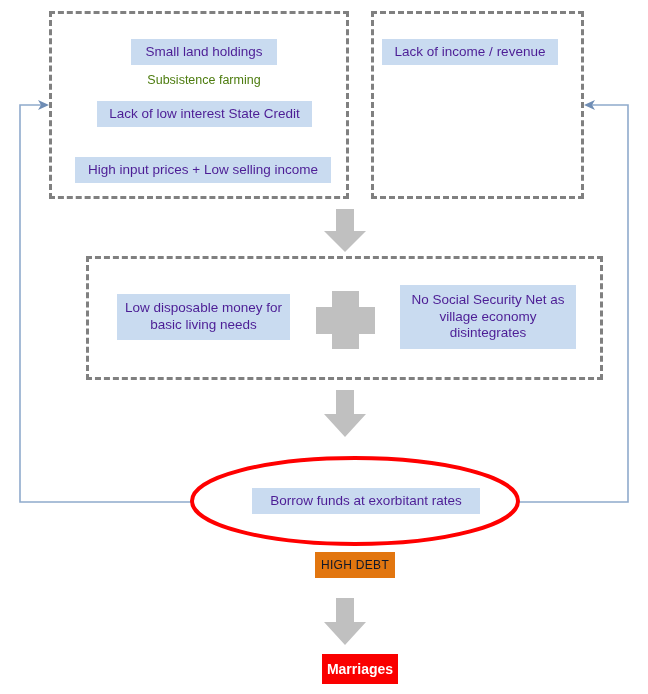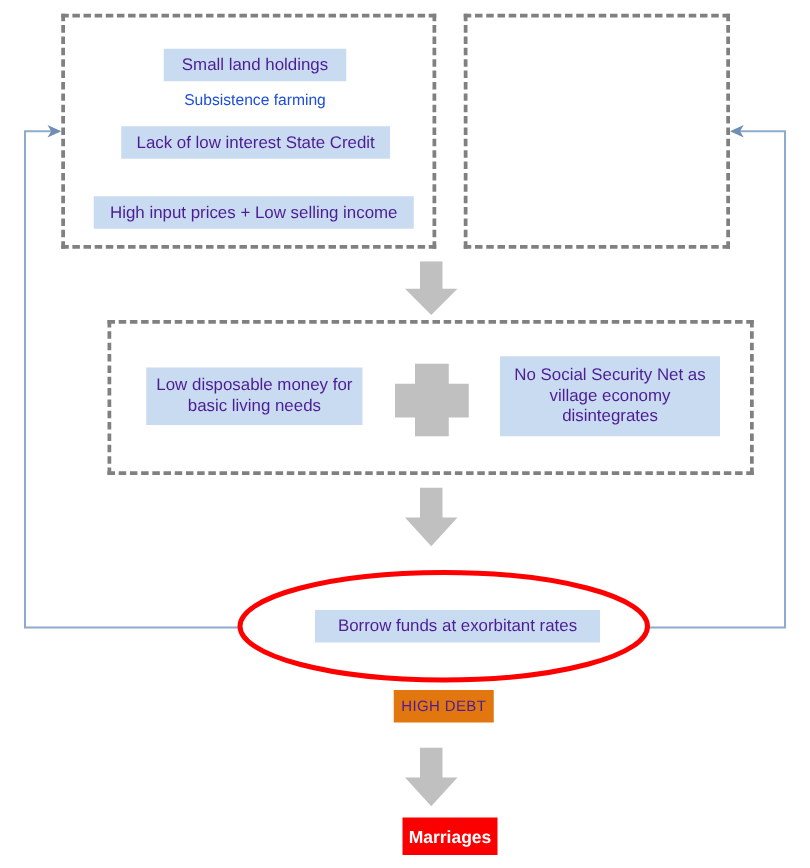--- a/index.html
+++ b/index.html
@@ -31,39 +31,39 @@
     align-items: center;
     justify-content: center;
     text-align: center;
     font-size: 13.5px;
     line-height: 1.24;
     box-sizing: border-box;
     padding: 2px 6px;
   }
   .plain-text {
     position: absolute;
-    color: #1d4ed8;
+    color: #4d7c0f;
     font-size: 12.5px;
     text-align: center;
     display: flex;
     align-items: center;
     justify-content: center;
     box-sizing: border-box;
   }
   .plus-shape {
     position: absolute;
     background: #c0c0c0;
   }
   .arrow-svg {
     position: absolute;
   }
   .orange-box {
     position: absolute;
     background: #e2760f;
-    color: #4c1d95;
+    color: #0f172a;
     font-size: 12px;
     letter-spacing: 0.3px;
     display: flex;
     align-items: center;
     justify-content: center;
     box-sizing: border-box;
   }
   .red-box {
     position: absolute;
     background: #fa0000;
@@ -104,20 +104,21 @@
   <div class="blue-box" style="left:131px; top:39px; width:146px; height:26px;">Small land holdings</div>
 
   <div class="plain-text" style="left:113px; top:70px; width:182px; height:20px;">Subsistence farming</div>
 
   <div class="blue-box" style="left:97px; top:101px; width:215px; height:26px;">Lack of low interest State Credit</div>
 
   <div class="blue-box" style="left:75px; top:157px; width:256px; height:26px;">High input prices + Low selling income</div>
 
   <div class="dashed-group" style="left:371px; top:11px; width:213px; height:188px;"></div>
 
+  <div class="blue-box" style="left:382px; top:39px; width:176px; height:26px;">Lack of income / revenue</div>
 
 
 
   <svg class="arrow-svg" style="left:323px; top:209px;" width="44" height="44">
     <polygon points="13,0 31,0 31,22 43,22 22,43 1,22 13,22" fill="#c0c0c0"></polygon>
   </svg>
 
   <div class="dashed-group" style="left:86px; top:256px; width:517px; height:124px;"></div>
 
   <div class="blue-box" style="left:117px; top:294px; width:173px; height:46px;">Low disposable money for basic living needs</div>

